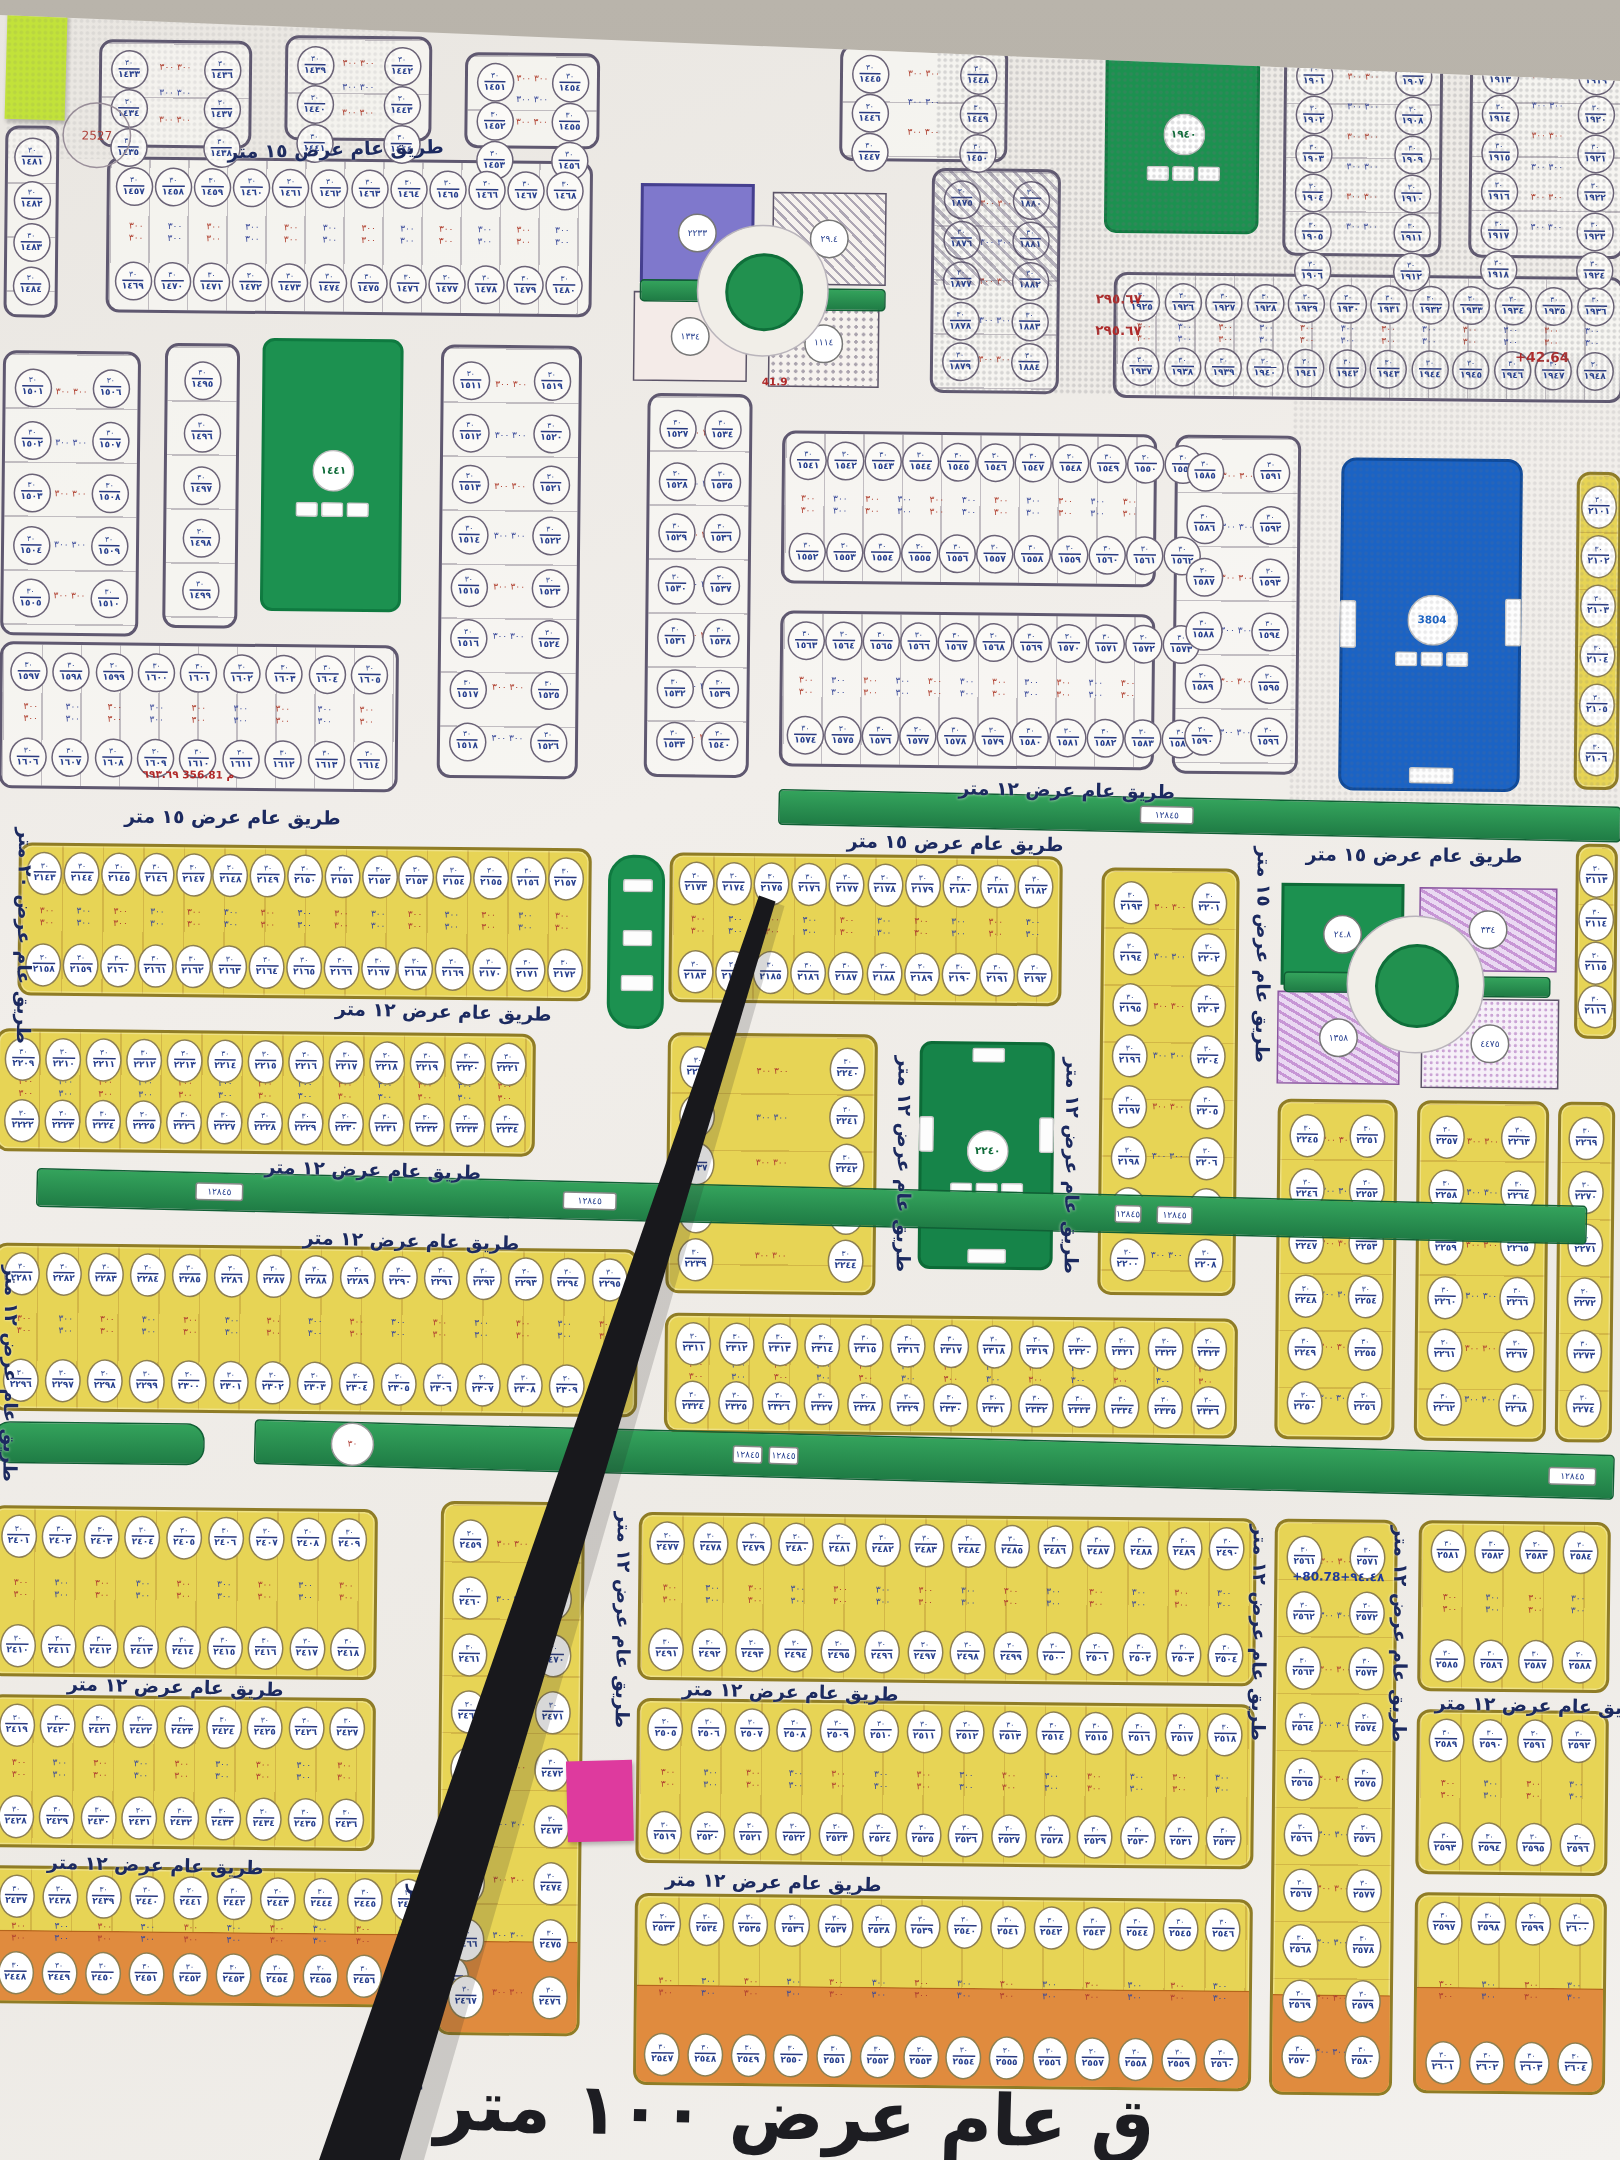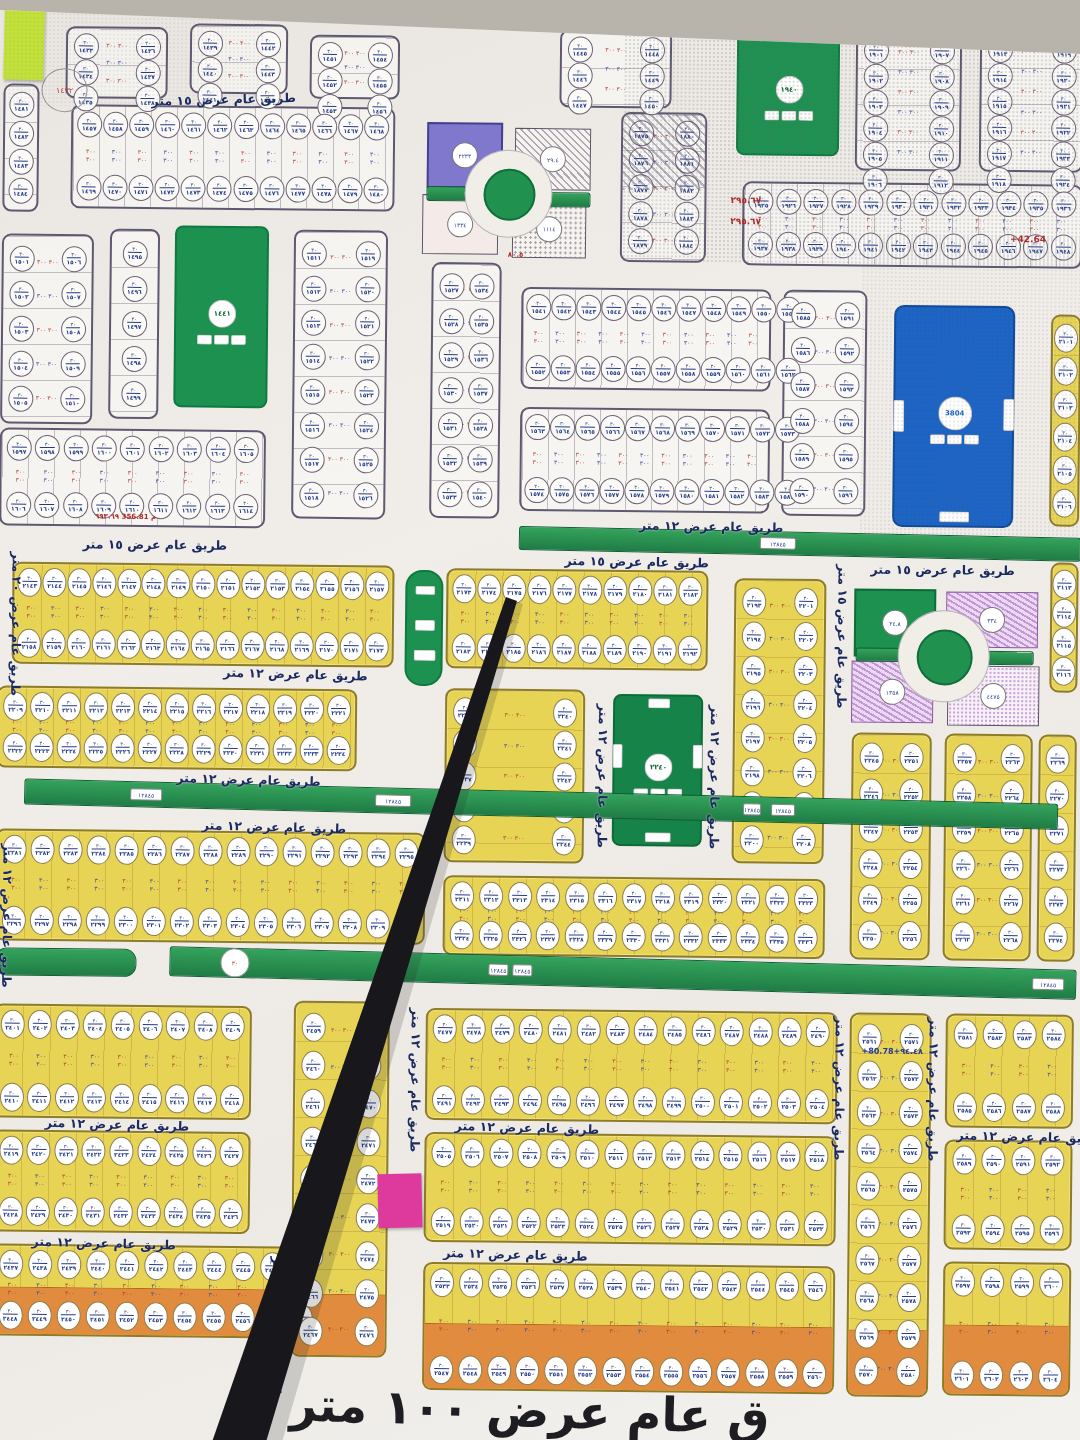--- a/index.html
+++ b/index.html
@@ -3620,27 +3620,27 @@
         <div class="rlabel" style="left: 40px; top: 1239px; transform: rotate(1deg);">طريق عام عرض ١٢ متر</div>
         <div class="rlabel vlabel" style="left: 26px; top: 556px;">طريق عام عرض ٢٠ متر</div>
         <div class="rlabel vlabel" style="left: 20px; top: 848px;">طريق عام عرض ١٢ متر</div>
         <div class="rlabel vlabel" style="left: 852px; top: 560px;">طريق عام عرض ١٥ متر</div>
         <div class="rlabel vlabel" style="left: 614px; top: 702px;">طريق عام عرض ١٢ متر</div>
         <div class="rlabel vlabel" style="left: 726px; top: 702px;">طريق عام عرض ١٢ متر</div>
         <div class="rlabel vlabel" style="left: 430px; top: 1008px;">طريق عام عرض ١٢ متر</div>
         <div class="rlabel vlabel" style="left: 854px; top: 1012px;">طريق عام عرض ١٢ متر</div>
         <div class="rlabel vlabel" style="left: 948px; top: 1012px;">طريق عام عرض ١٢ متر</div>
         <div class="rlabel vlabel" style="left: 294px; top: 1258px;">طريق عام عرض ١٢ متر</div>
-        <div class="stampc" style="left: 38px; top: 72px;">١٤٣٢</div>
+        <div class="stampc" style="left: 38px; top: 72px;">2527</div>
         <div class="stamptx" style="left: 728px; top: 192px; font-size: 9px; color: rgb(176, 40, 40);">٢٩٥.٦٧</div>
         <div class="stamptx" style="left: 728px; top: 213px; font-size: 9px; color: rgb(176, 40, 40);">٢٩٥.٦٧</div>
         <div class="stamptx" style="left: 1008px; top: 228px; font-size: 9px; color: rgb(176, 40, 40);">+42.64</div>
         <div class="stamptx" style="left: 868px; top: 1042px; font-size: 8px; color: rgb(32, 58, 154);">+80.78+٩٤.٤٨</div>
         <div class="stamptx" style="left: 96px; top: 516px; font-size: 7px; color: rgb(176, 40, 40);">٦٩٣.٦٩ 356.81 م</div>
-        <div class="stamptx" style="left: 506px; top: 250px; font-size: 7px; color: rgb(176, 40, 40);">٨٠.٥</div>
+        <div class="stamptx" style="left: 506px; top: 250px; font-size: 7px; color: rgb(176, 40, 40);">41.9</div>
         <div class="note" style="left: 0px; top: 12px; width: 40px; height: 72px; background: rgb(194, 226, 58); transform: rotate(1deg);"></div>
         <div class="note" style="left: 386px; top: 1174px; width: 44px; height: 54px; background: rgb(222, 58, 158); transform: rotate(-2deg);"></div>
         <div class="glare" style="left: 620px; top: 0px; width: 460px; height: 260px; opacity: 0.45;"></div>
         <div class="glare" style="left: 860px; top: 230px; width: 220px; height: 300px; opacity: 0.28;"></div>
         <div class="glare" style="left: 0px; top: 0px; width: 260px; height: 110px; opacity: 0.22;"></div>
       </div>
   </div>
   <svg id="stickLayer" width="1080" height="1440">
     <polygon id="stickShadow" fill="rgba(40,40,40,0.18)" points="512,600 523,604 282,1442 258,1442"></polygon>
     <polygon id="stickBody" points="506,597 517,601 266,1442 212,1442" fill="#18181c"></polygon>

